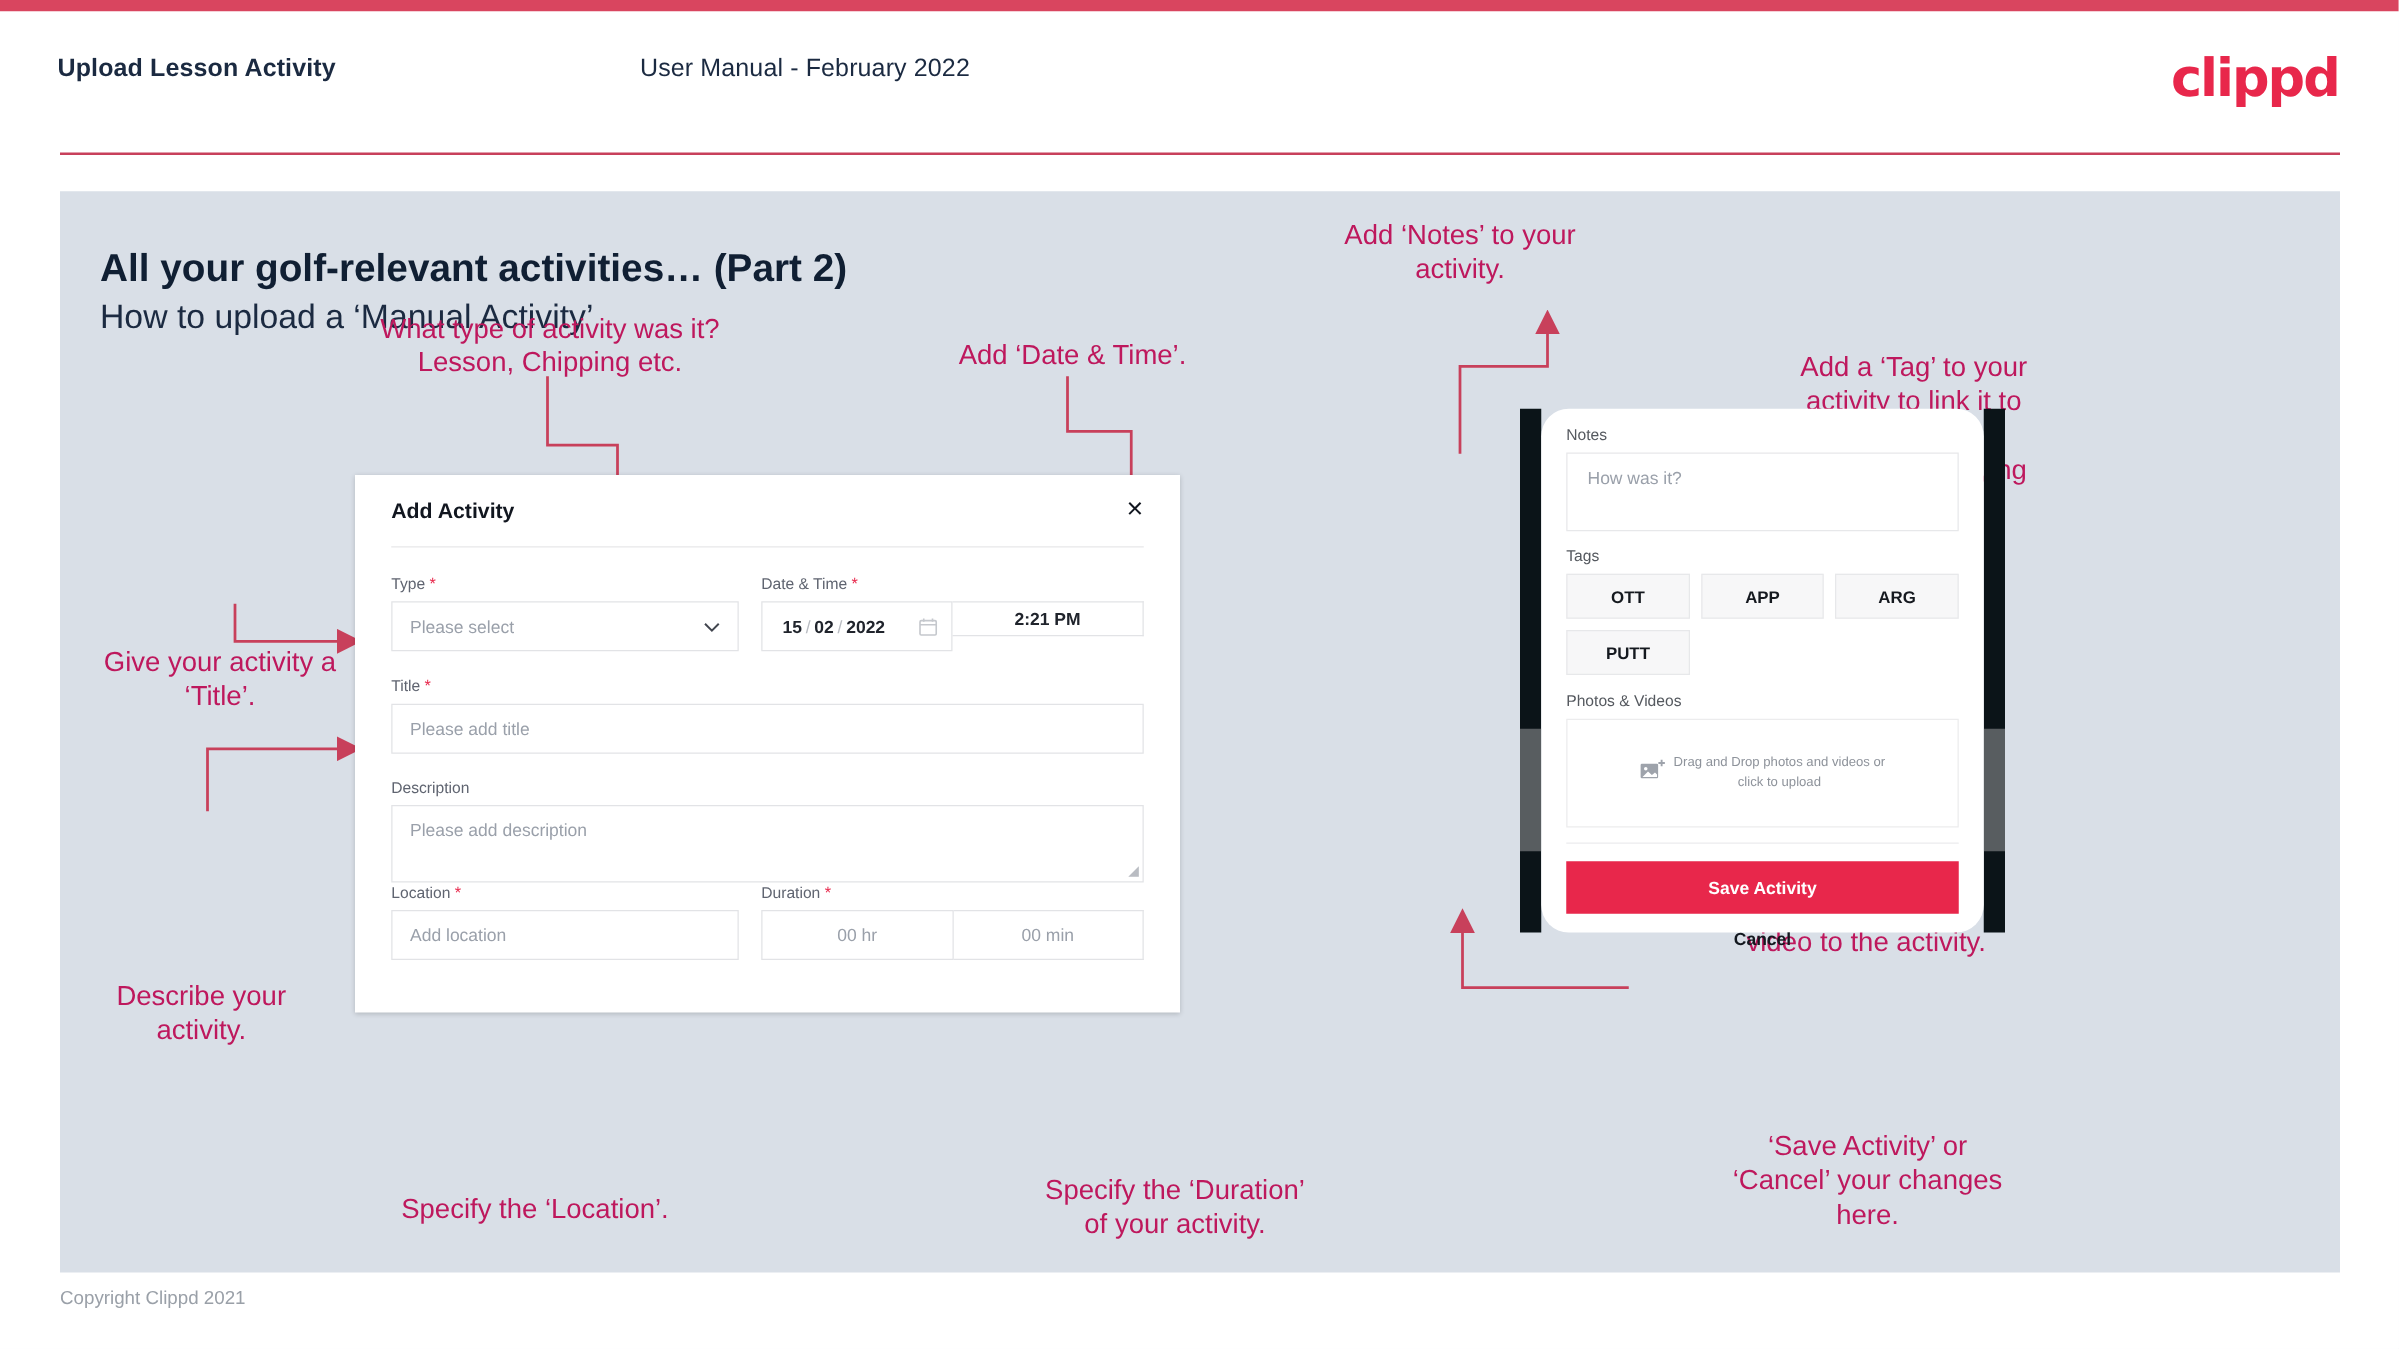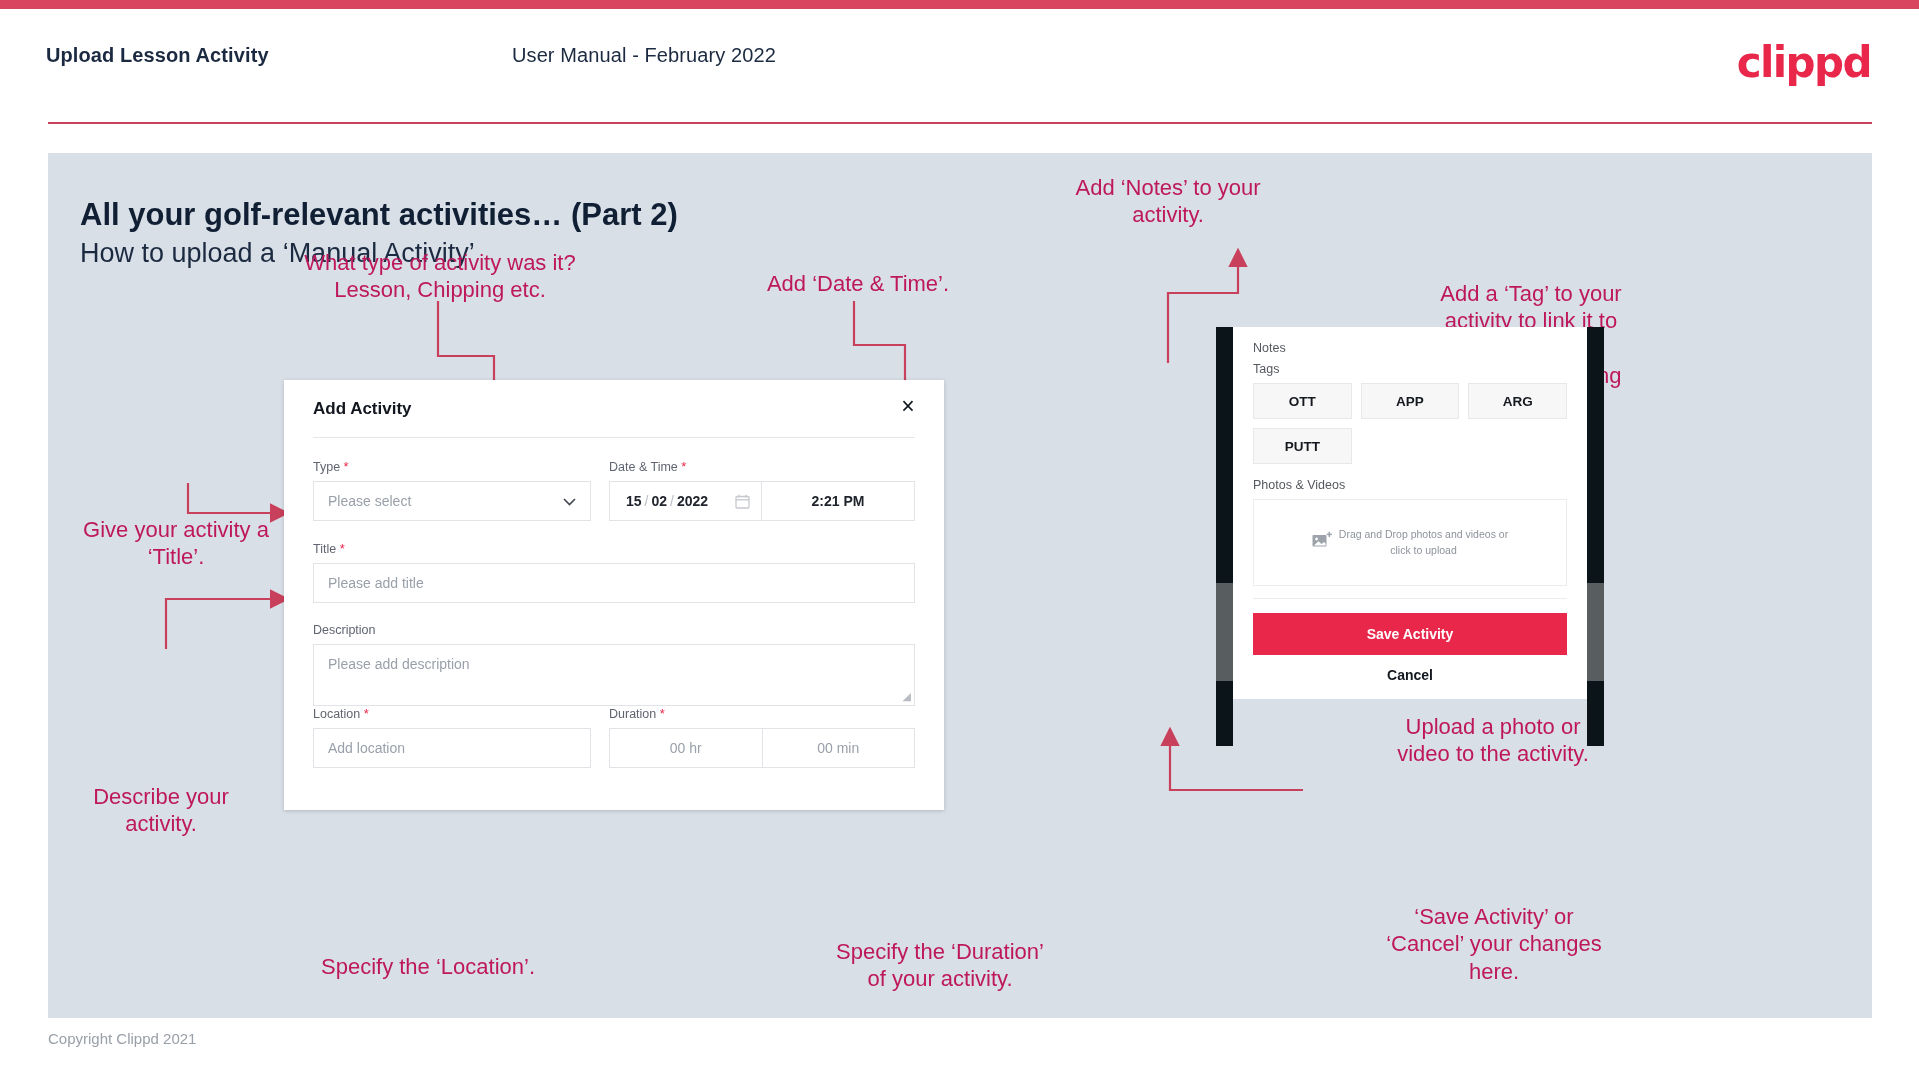--- a/index.html
+++ b/index.html
@@ -129,21 +129,21 @@
   .datetime { display: flex; width: 306px; }
   .dt-date {
     flex: 1 1 auto; border: 1px solid #e2e3e6; height: 40px;
     display: flex; align-items: center; justify-content: space-between;
     padding: 0 11px 0 16px;
     font-size: 14px; font-weight: 700; color: #20242c;
   }
   .dt-date .slash { color: #b9bcc2; font-weight: 400; padding: 0 3px; }
   .dt-time {
     width: 153px; border: 1px solid #e2e3e6; border-left: none;
-    height: 40px; display: flex; align-items: center; justify-content: center;
+    height: 28px; display: flex; align-items: center; justify-content: center;
     font-size: 14px; font-weight: 700; color: #20242c;
   }
   .cal-ico { width: 15px; height: 15px; }
 
   .full { padding: 0 29px; }
   .full .ctl { width: 602px; }
   .ta {
     width: 602px; height: 62px; border: 1px solid #e2e3e6; background: #fff;
     font-size: 14px; color: #9aa0aa; padding: 11px 0 0 14px;
     position: relative;
@@ -171,22 +171,23 @@
     background: #0b1418;
   }
   .phone-edge-l { left: 0; }
   .phone-edge-r { right: 0; }
   .phone-edge-l .seg-gray, .phone-edge-r .seg-gray {
     position: absolute; left: 0; top: 256px; width: 17px; height: 98px;
     background: #585d60;
   }
   .phone-screen {
     position: absolute; left: 17px; top: 0;
-    width: 354px; height: 372px;
+    width: 354px; height: 419px;
     background: #ffffff;
+    border-radius: 22px;
   }
   .ps-inner { padding: 14px 20px 0 20px; }
 
   .ps-label { font-size: 12.5px; color: #55595f; margin-bottom: 7px; }
   .ps-notes {
     width: 314px; height: 63px; border: 1px solid #e7e8ea;
     font-size: 14px; color: #9aa0aa; padding: 11px 0 0 16px;
     margin-bottom: 13px;
   }
   .tag-grid {
@@ -380,20 +381,23 @@
         <div class="seg-gray"></div>
       </div>
       <div class="phone-edge-r">
         <div class="seg-gray"></div>
       </div>
 
       <div class="phone-screen">
         <div class="ps-inner">
 
           <div class="ps-label">Notes</div>
+          <div class="ps-notes">
+            <span>How was it?</span>
+          </div>
 
           <div class="ps-label">Tags</div>
           <div class="tag-grid">
             <div class="tag">OTT</div>
             <div class="tag">APP</div>
             <div class="tag">ARG</div>
             <div class="tag">PUTT</div>
           </div>
 
           <div class="ps-label">Photos &amp; Videos</div>

